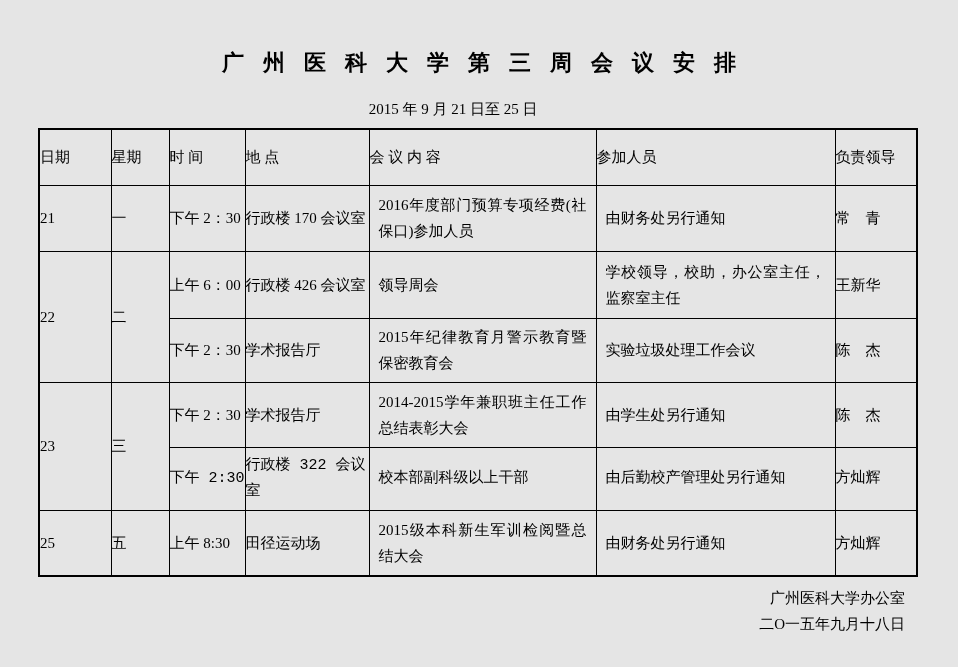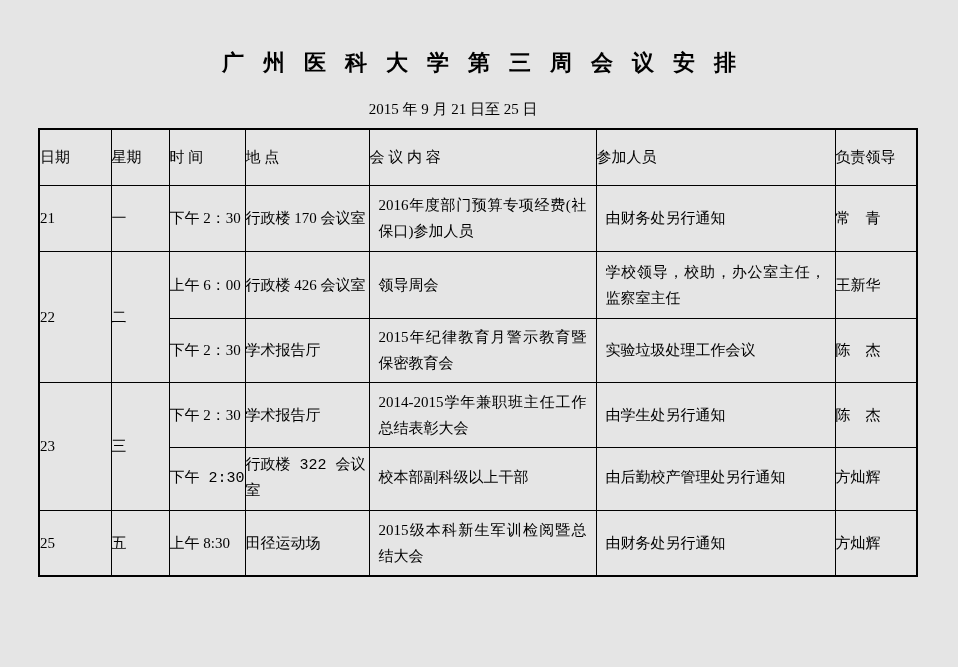--- a/index.html
+++ b/index.html
@@ -158,15 +158,17 @@
         <td class="cc">上午 8:30</td>
         <td class="cc">田径运动场</td>
         <td class="cl">2015级本科新生军训检阅暨总结大会</td>
         <td class="cl">由财务处另行通知</td>
         <td class="cc">方灿辉</td>
       </tr>
     </tbody>
   </table>
 
   <div class="footer">
+    <div>广州医科大学办公室</div>
+    <div>二O一五年九月十八日</div>
   </div>
 
 </div>
 
 </body></html>

